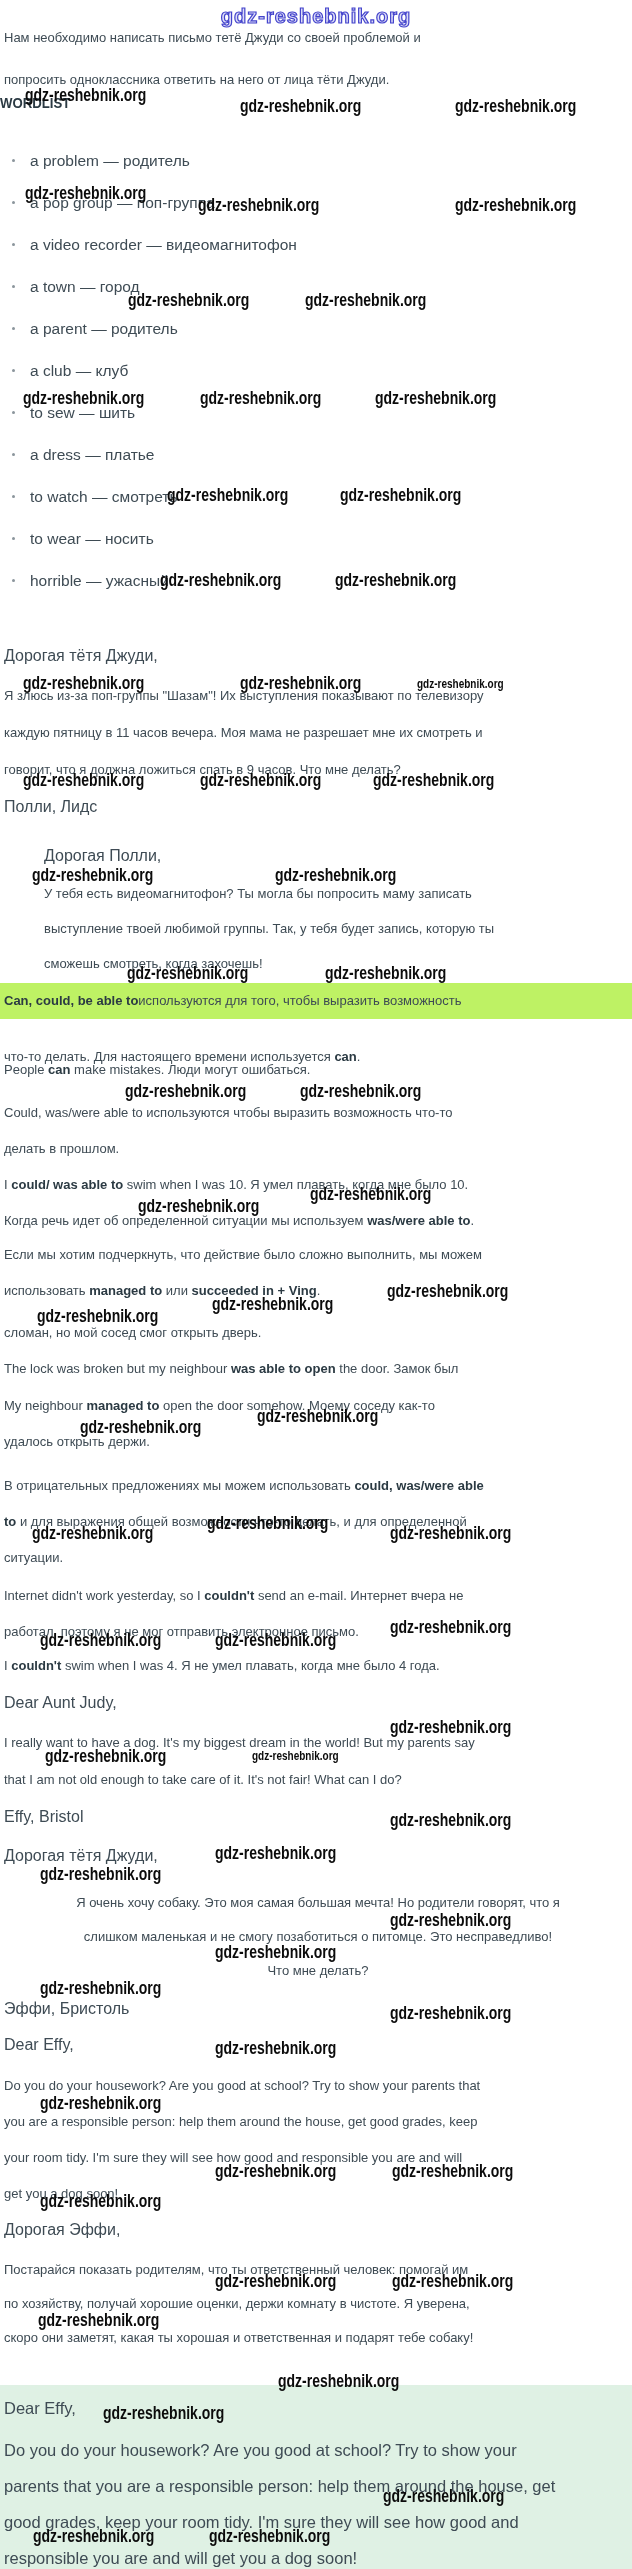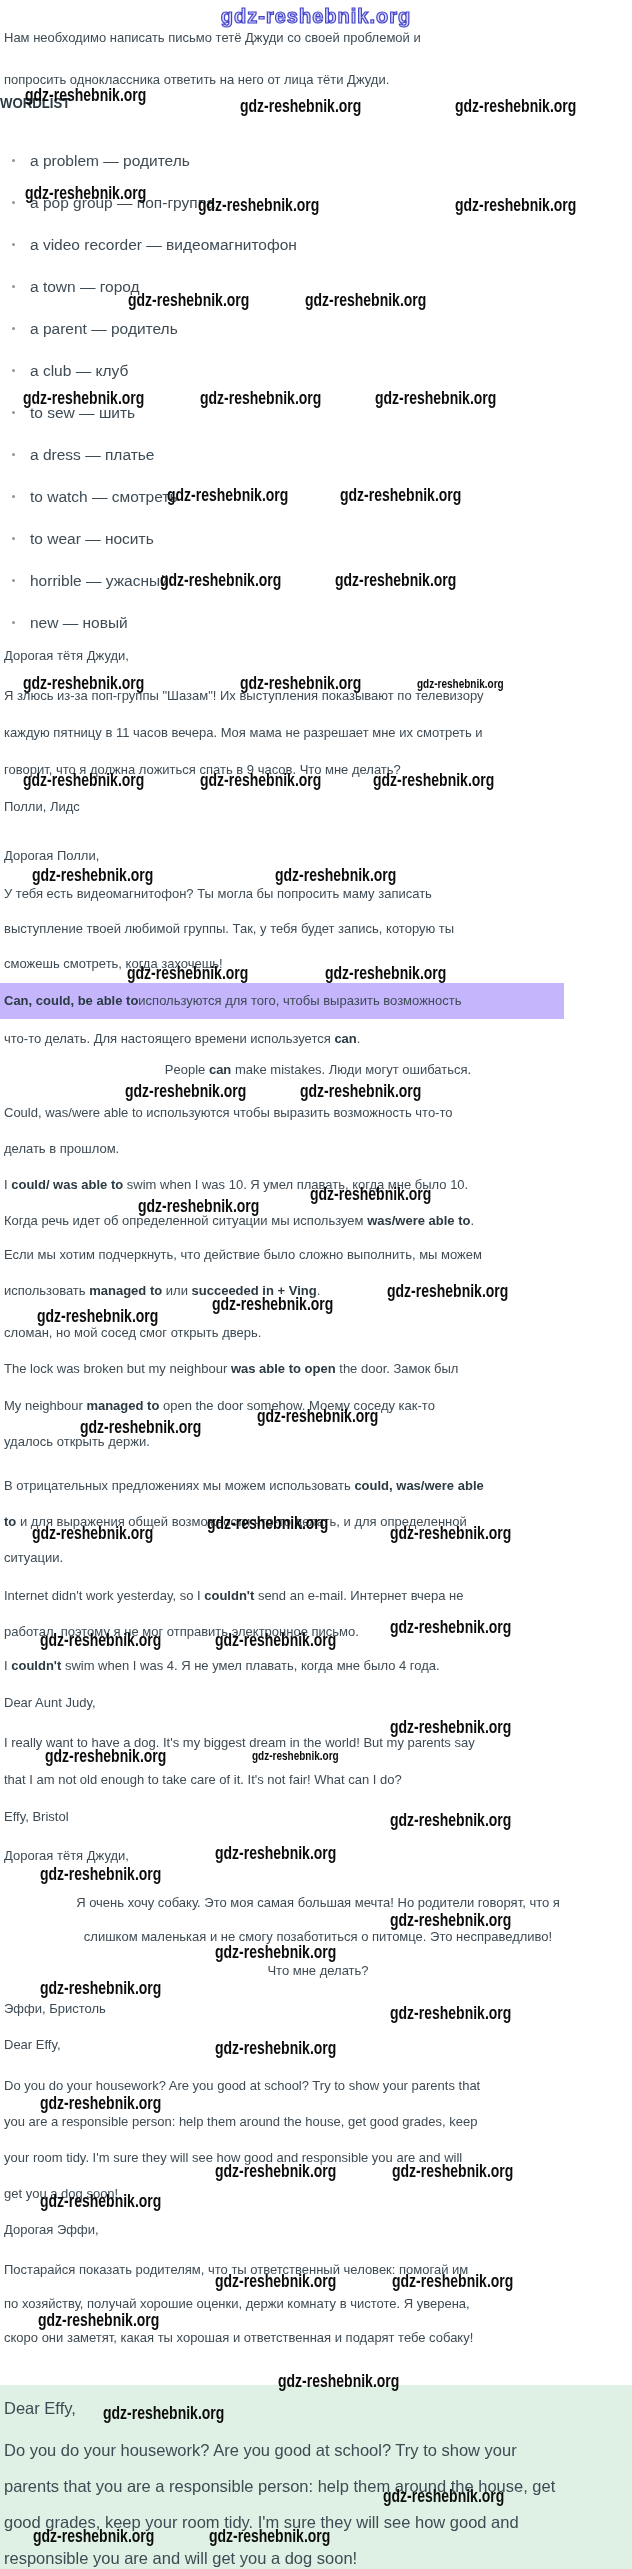--- a/index.html
+++ b/index.html
@@ -21,31 +21,31 @@
   
   #wordlist-title{position:absolute;top:94px;left:0;font-size:15px;font-weight:800;color:#2b3a43;
                   transform:scaleX(0.88);transform-origin:left top;letter-spacing:0;}
   #sec-wordlist{top:152px;}
   .wl-item{position:relative;height:42px;padding-left:26px;font-size:15.5px;white-space:nowrap;}
   .wl-item::before{content:"";position:absolute;left:8px;top:7px;width:3px;height:3px;
                    border-radius:50%;background:#8b959c;}
   
   #sec-letter-polly{top:646px;}
   #sec-letter-polly .greet{height:40px;} #sec-letter-polly .ln{height:37px;}
-  #sec-reply-polly{top:846px;}
+  #sec-reply-polly{top:846px;margin-left:40px;}
   #sec-reply-polly .greet{height:38px;} #sec-reply-polly .ln{height:35px;}
-  .greet,.sig{white-space:nowrap;font-size:13px;line-height:20px;}
+  .greet,.sig{white-space:nowrap;font-size:16px;line-height:20px;}
   
   .g{position:absolute;left:4px;right:0;}
   .g .ln{height:36px;}
-  #g1{top:983px;} #g2{top:1060px;text-align:center;} #g3{top:1103px;} #g4{top:1175px;} #g5{top:1211px;}
+  #g1{top:983px;} #g2{top:1060px;} #g3{top:1103px;} #g4{top:1175px;} #g5{top:1211px;}
   #g6{top:1245px;} #g7{top:1323px;} #g8{top:1396px;} #g9{top:1476px;} #g10{top:1586px;}
   #g11{top:1656px;}
-  .hl{height:26px;display:flex;align-items:center;background:#c4b5fd;margin-left:-4px;
-      padding-left:4px;width:564px;box-sizing:border-box;margin-bottom:10px;}
+  .hl{height:26px;display:flex;align-items:center;background:#bef264;margin-left:-4px;
+      padding-left:4px;width:632px;box-sizing:border-box;margin-bottom:28px;}
   
   #sec-letter-effy{top:1693px;}
   #sec-letter-effy .greet{height:40px;} #sec-letter-effy .ln{height:37px;}
   #sec-letter-effy-ru{top:1846px;}
   #sec-letter-effy-ru .greet{height:47px;} #sec-letter-effy-ru .ln{height:34px;text-align:center;}
   #sec-letter-effy-ru .sig{margin-top:4px;}
   #sec-reply-effy-en{top:2035px;}
   #sec-reply-effy-en .greet{height:41px;} #sec-reply-effy-en .ln{height:36px;}
   #sec-reply-effy-ru{top:2220px;}
   #sec-reply-effy-ru .greet{height:40px;} #sec-reply-effy-ru .ln{height:34px;}
@@ -75,21 +75,20 @@
     <div class="wl-item">a pop group — поп-группа</div>
     <div class="wl-item">a video recorder — видеомагнитофон</div>
     <div class="wl-item">a town — город</div>
     <div class="wl-item">a parent — родитель</div>
     <div class="wl-item">a club — клуб</div>
     <div class="wl-item">to sew — шить</div>
     <div class="wl-item">a dress — платье</div>
     <div class="wl-item">to watch — смотреть</div>
     <div class="wl-item">to wear — носить</div>
     <div class="wl-item">horrible — ужасный</div>
-    <div class="wl-item">new — новый</div>
   </div>
 
   <div class="sec" id="sec-letter-polly">
     <div class="greet">Дорогая тётя Джуди,</div>
     <div class="ln">Я злюсь из-за поп-группы "Шазам"! Их выступления показывают по телевизору</div>
     <div class="ln">каждую пятницу в 11 часов вечера. Моя мама не разрешает мне их смотреть и</div>
     <div class="ln">говорит, что я должна ложиться спать в 9 часов. Что мне делать?</div>
     <div class="sig">Полли, Лидс</div>
   </div>
 

